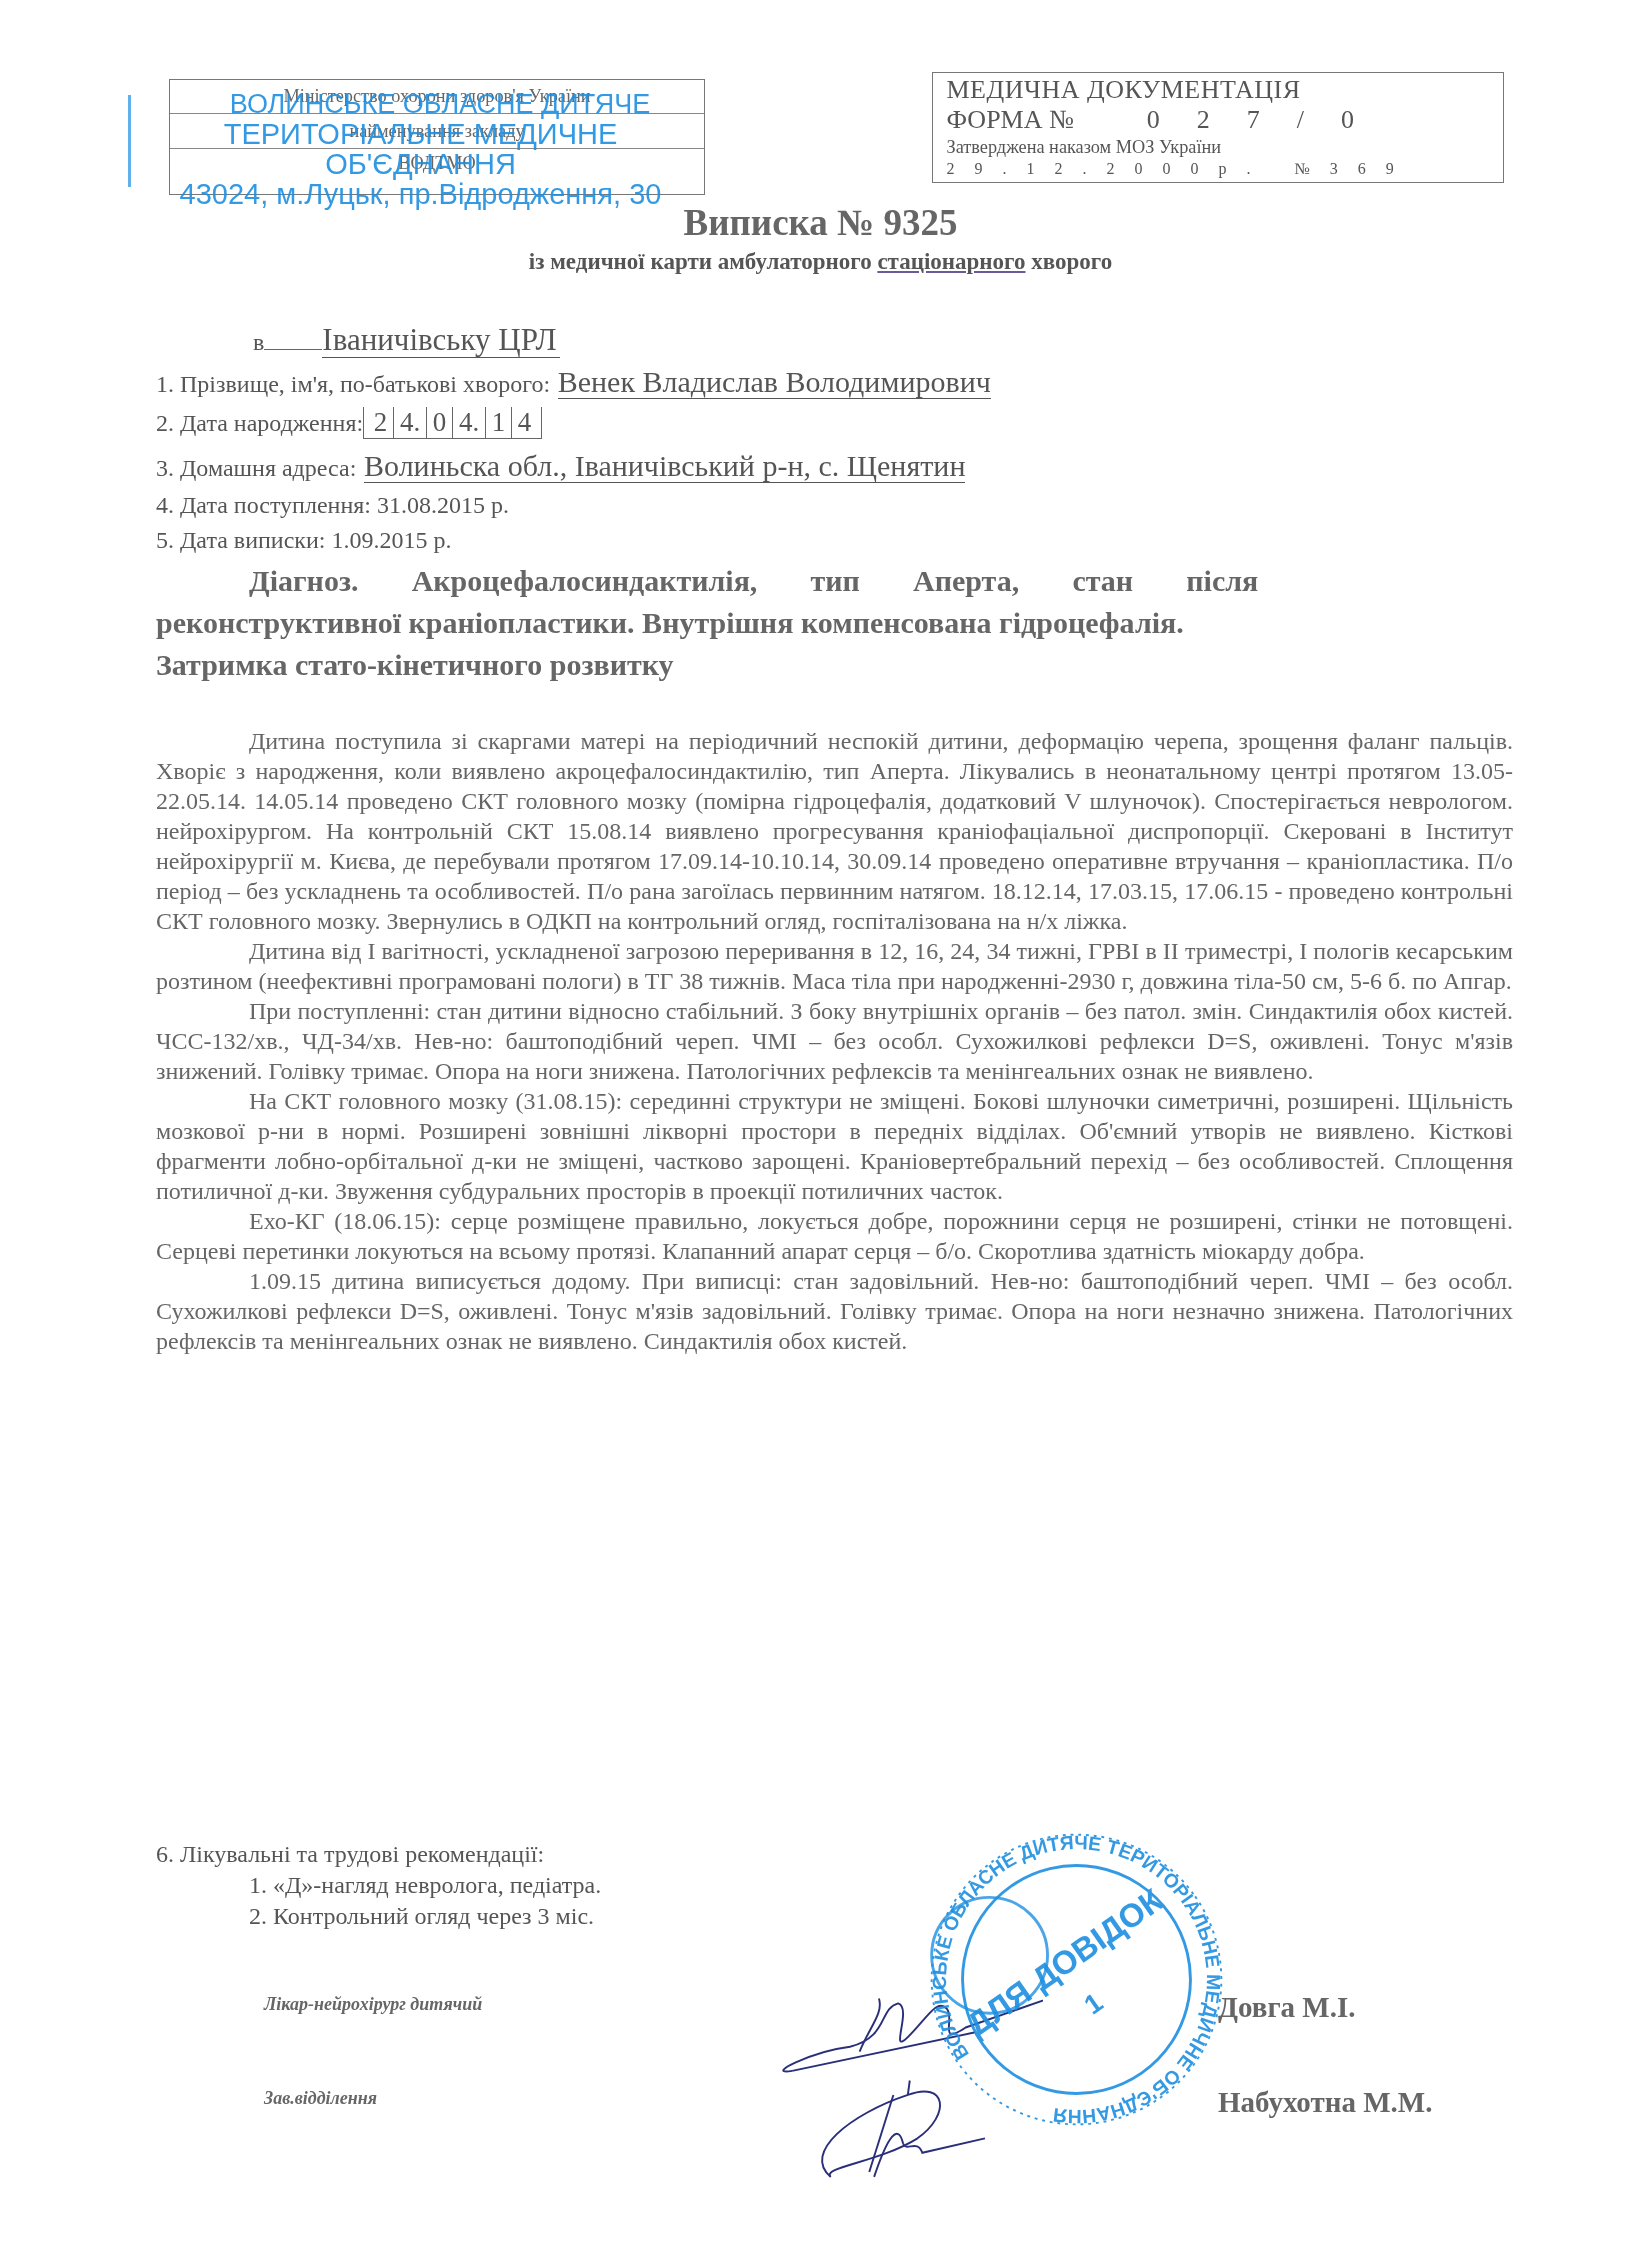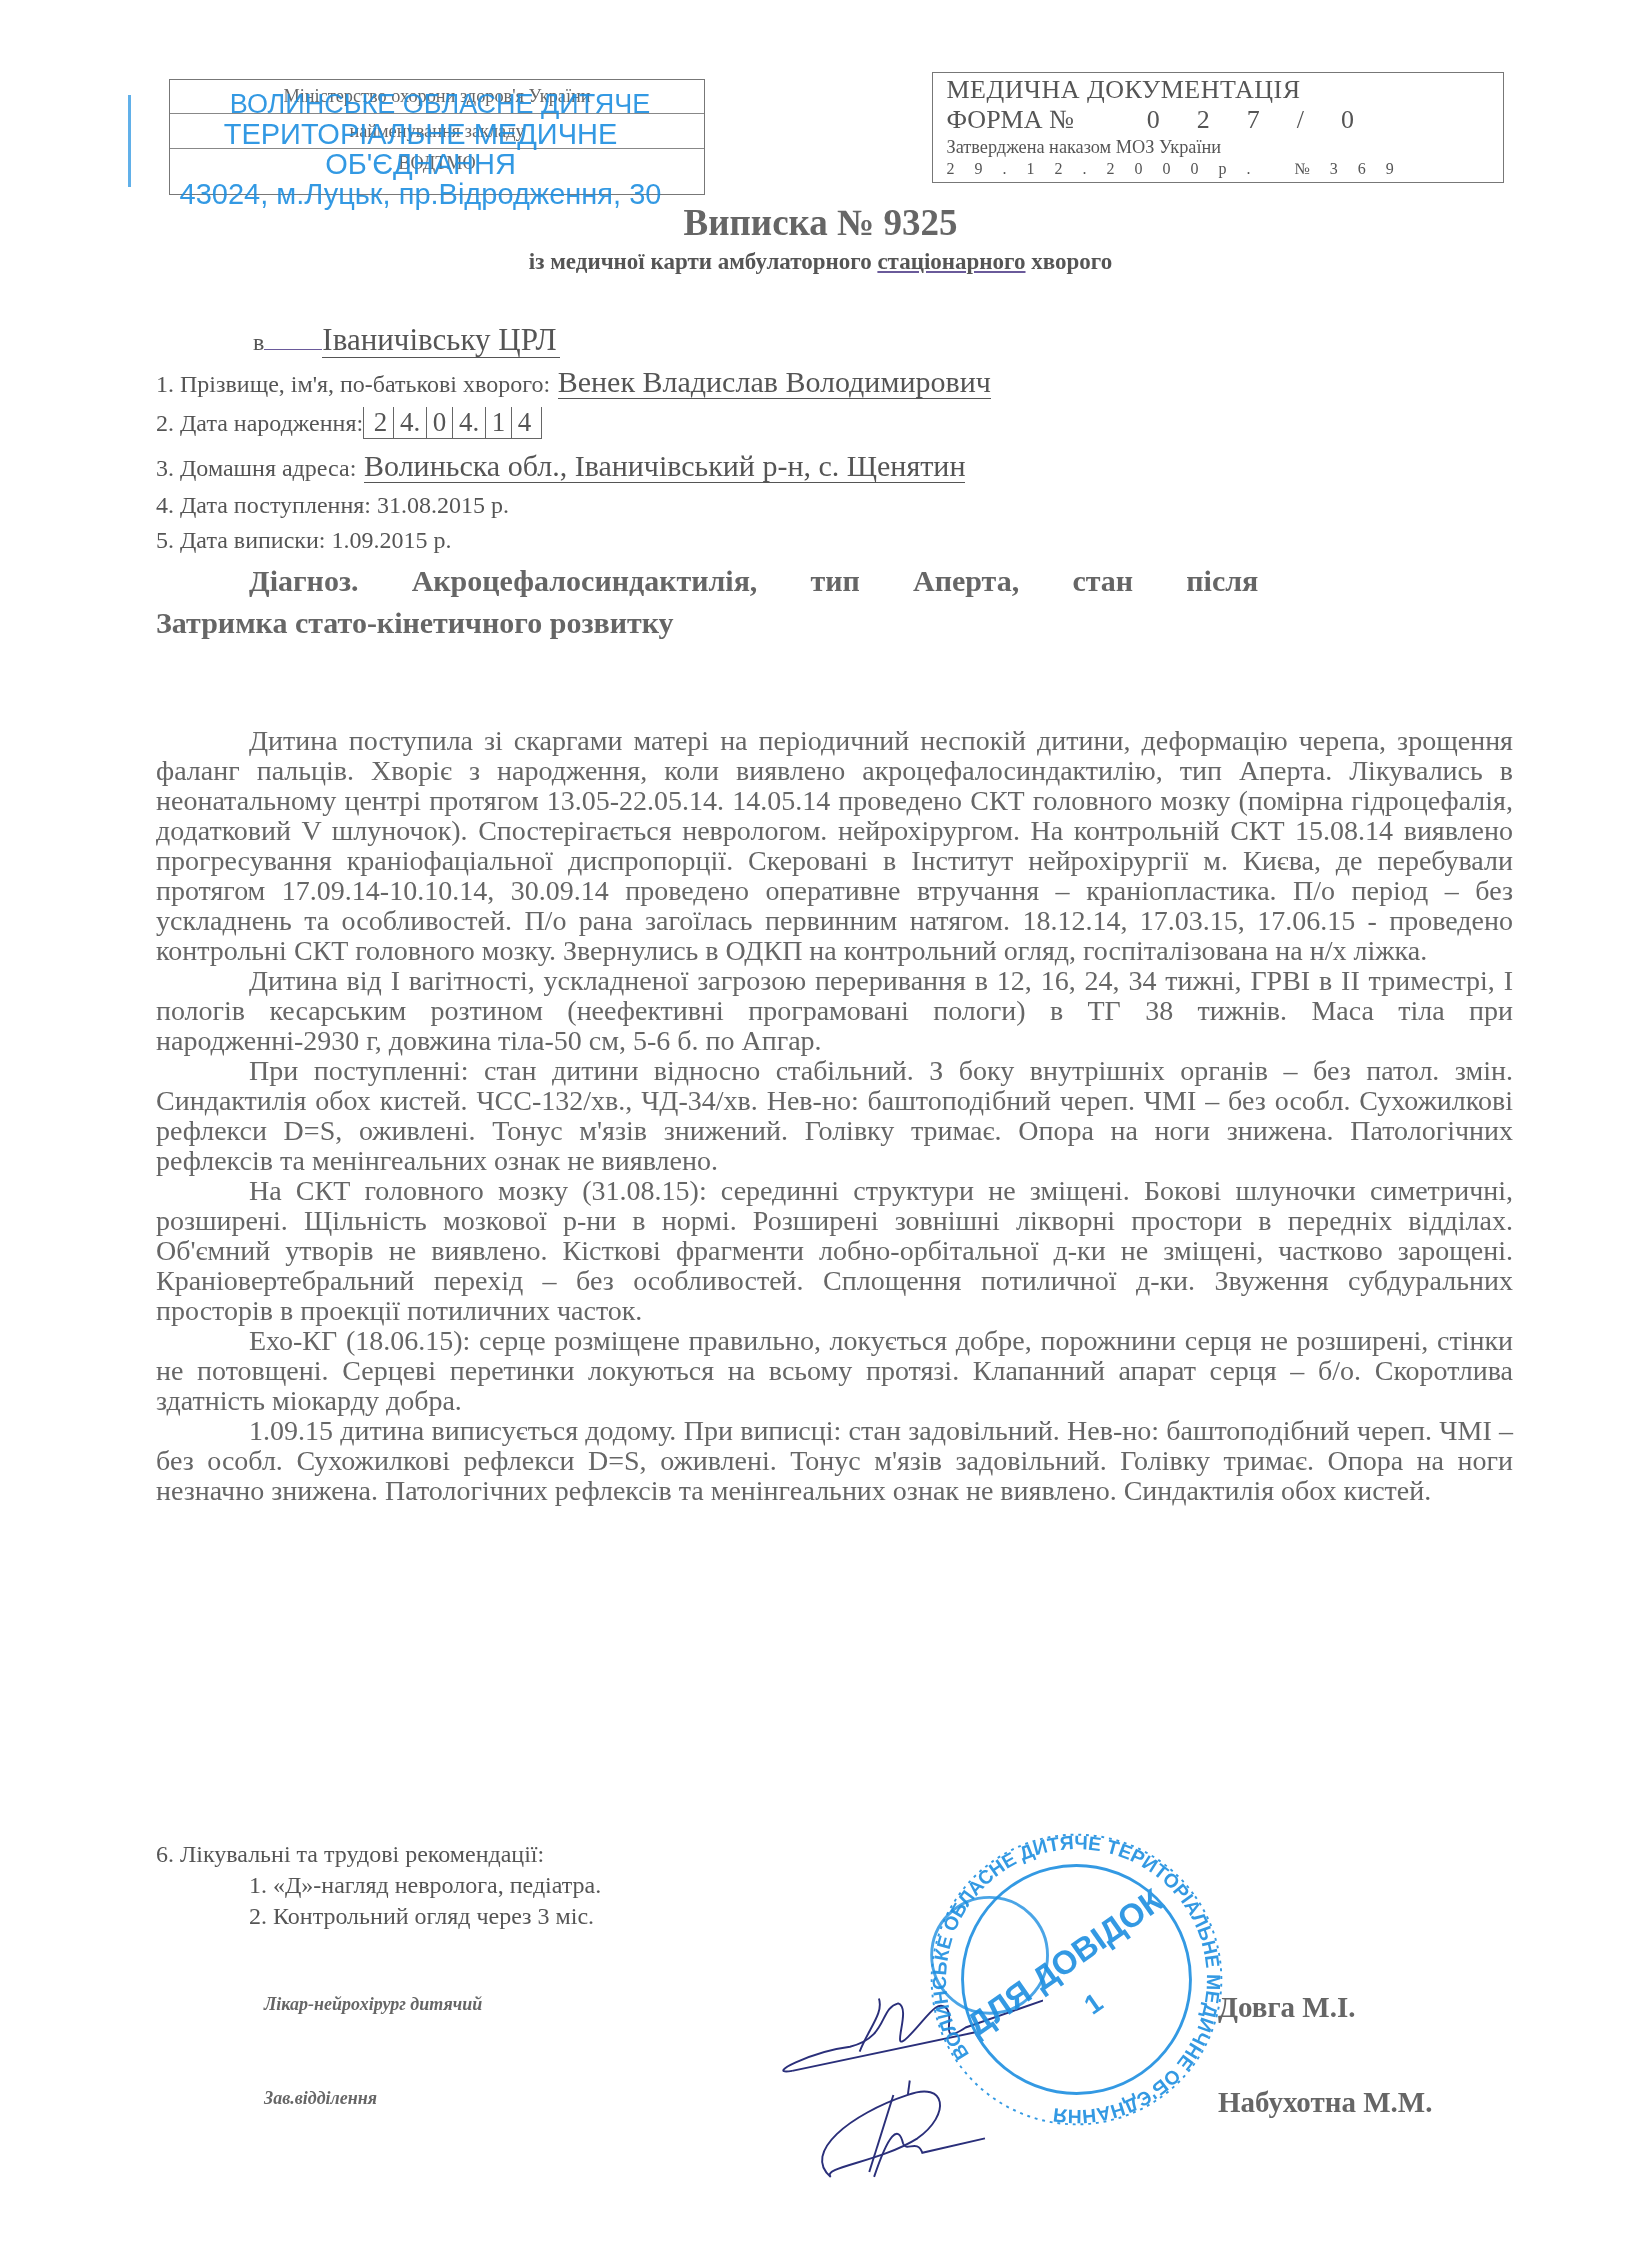--- a/index.html
+++ b/index.html
@@ -49,21 +49,21 @@
 
   .field { left: 156px; font-size: 24px; color: #555; white-space: nowrap; }
   .field .val { font-size: 30px; border-bottom: 1.9px solid #555; margin-left: 7.7px; }
   .dob-box { display: inline-flex; border: 1px solid #666; border-top: none; font-size: 27px; padding: 0 3.9px; }
   .dob-box span { padding: 0 5.8px; border-right: 1px solid #666; }
   .dob-box span:last-child { border-right: none; }
 
   .diag { left: 249px; top: 560px; width: 1263px; font-size: 30px; line-height: 42px; font-weight: bold; color: #666; text-align: justify; }
   .diag .cont { margin-left: -93px; display: block; }
 
-  .body-text { left: 156px; top: 726px; width: 1357px; font-size: 28px; line-height: 30px; color: #666; text-align: justify; }
+  .body-text { left: 156px; top: 726px; width: 1357px; font-size: 24px; line-height: 30px; color: #666; text-align: justify; }
   .body-text p { margin: 0; text-indent: 93px; }
 
   .rec { left: 156px; top: 1839px; font-size: 24px; line-height: 31px; color: #555; }
   .rec .item { padding-left: 93px; }
 
   .sig-label { font-size: 18px; font-weight: bold; font-style: italic; color: #666; }
   .sig-name { font-size: 29px; font-weight: bold; color: #666; }
 </style>
 </head>
 <body>
@@ -116,20 +116,21 @@
   </span>
 </div>
 <div class="abs field" style="top:449px">
   <span>3. Домашня адреса:</span><span class="val">Волиньска обл., Іваничівський р-н, с. Щенятин</span>
 </div>
 <div class="abs field" style="top:492px">4. Дата поступлення: 31.08.2015 р.</div>
 <div class="abs field" style="top:527px">5. Дата виписки: 1.09.2015 р.</div>
 
 <div class="abs diag">
   <span style="display:block; white-space:pre; word-spacing:5.8px">Діагноз.    Акроцефалосиндактилія,    тип    Аперта,    стан    після</span>
+  <span class="cont">реконструктивної краніопластики. Внутрішня компенсована гідроцефалія.</span>
   <span class="cont">Затримка стато-кінетичного розвитку</span>
 </div>
 
 <div class="abs body-text">
   <p>Дитина поступила зі скаргами матері на періодичний неспокій дитини, деформацію черепа, зрощення фаланг пальців. Хворіє з народження, коли виявлено акроцефалосиндактилію, тип Аперта. Лікувались в неонатальному центрі протягом 13.05-22.05.14. 14.05.14 проведено СКТ головного мозку (помірна гідроцефалія, додатковий V шлуночок). Спостерігається неврологом. нейрохірургом. На контрольній СКТ 15.08.14 виявлено прогресування краніофаціальної диспропорції. Скеровані в Інститут нейрохірургії м. Києва, де перебували протягом 17.09.14-10.10.14, 30.09.14 проведено оперативне втручання – краніопластика. П/о період – без ускладнень та особливостей. П/о рана загоїлась первинним натягом. 18.12.14, 17.03.15, 17.06.15 - проведено контрольні СКТ головного мозку. Звернулись в ОДКП на контрольний огляд, госпіталізована на н/х ліжка.</p>
   <p>Дитина від I вагітності, ускладненої загрозою переривання в 12, 16, 24, 34 тижні, ГРВІ в II триместрі, I пологів кесарським розтином (неефективні програмовані пологи) в ТГ 38 тижнів. Маса тіла при народженні-2930 г, довжина тіла-50 см, 5-6 б. по Апгар.</p>
   <p>При поступленні: стан дитини відносно стабільний. З боку внутрішніх органів – без патол. змін. Синдактилія обох кистей. ЧСС-132/хв., ЧД-34/хв. Нев-но: баштоподібний череп. ЧМІ – без особл. Сухожилкові рефлекси D=S, оживлені. Тонус м'язів знижений. Голівку тримає. Опора на ноги знижена. Патологічних рефлексів та менінгеальних ознак не виявлено.</p>
   <p>На СКТ головного мозку (31.08.15): серединні структури не зміщені. Бокові шлуночки симетричні, розширені. Щільність мозкової р-ни в нормі. Розширені зовнішні лікворні простори в передніх відділах. Об'ємний утворів не виявлено. Кісткові фрагменти лобно-орбітальної д-ки не зміщені, частково зарощені. Краніовертебральний перехід – без особливостей. Сплощення потиличної д-ки. Звуження субдуральних просторів в проекції потиличних часток.</p>
   <p>Ехо-КГ (18.06.15): серце розміщене правильно, локується добре, порожнини серця не розширені, стінки не потовщені. Серцеві перетинки локуються на всьому протязі. Клапанний апарат серця – б/о. Скоротлива здатність міокарду добра.</p>
   <p>1.09.15 дитина виписується додому. При виписці: стан задовільний. Нев-но: баштоподібний череп. ЧМІ – без особл. Сухожилкові рефлекси D=S, оживлені. Тонус м'язів задовільний. Голівку тримає. Опора на ноги незначно знижена. Патологічних рефлексів та менінгеальних ознак не виявлено. Синдактилія обох кистей.</p>

